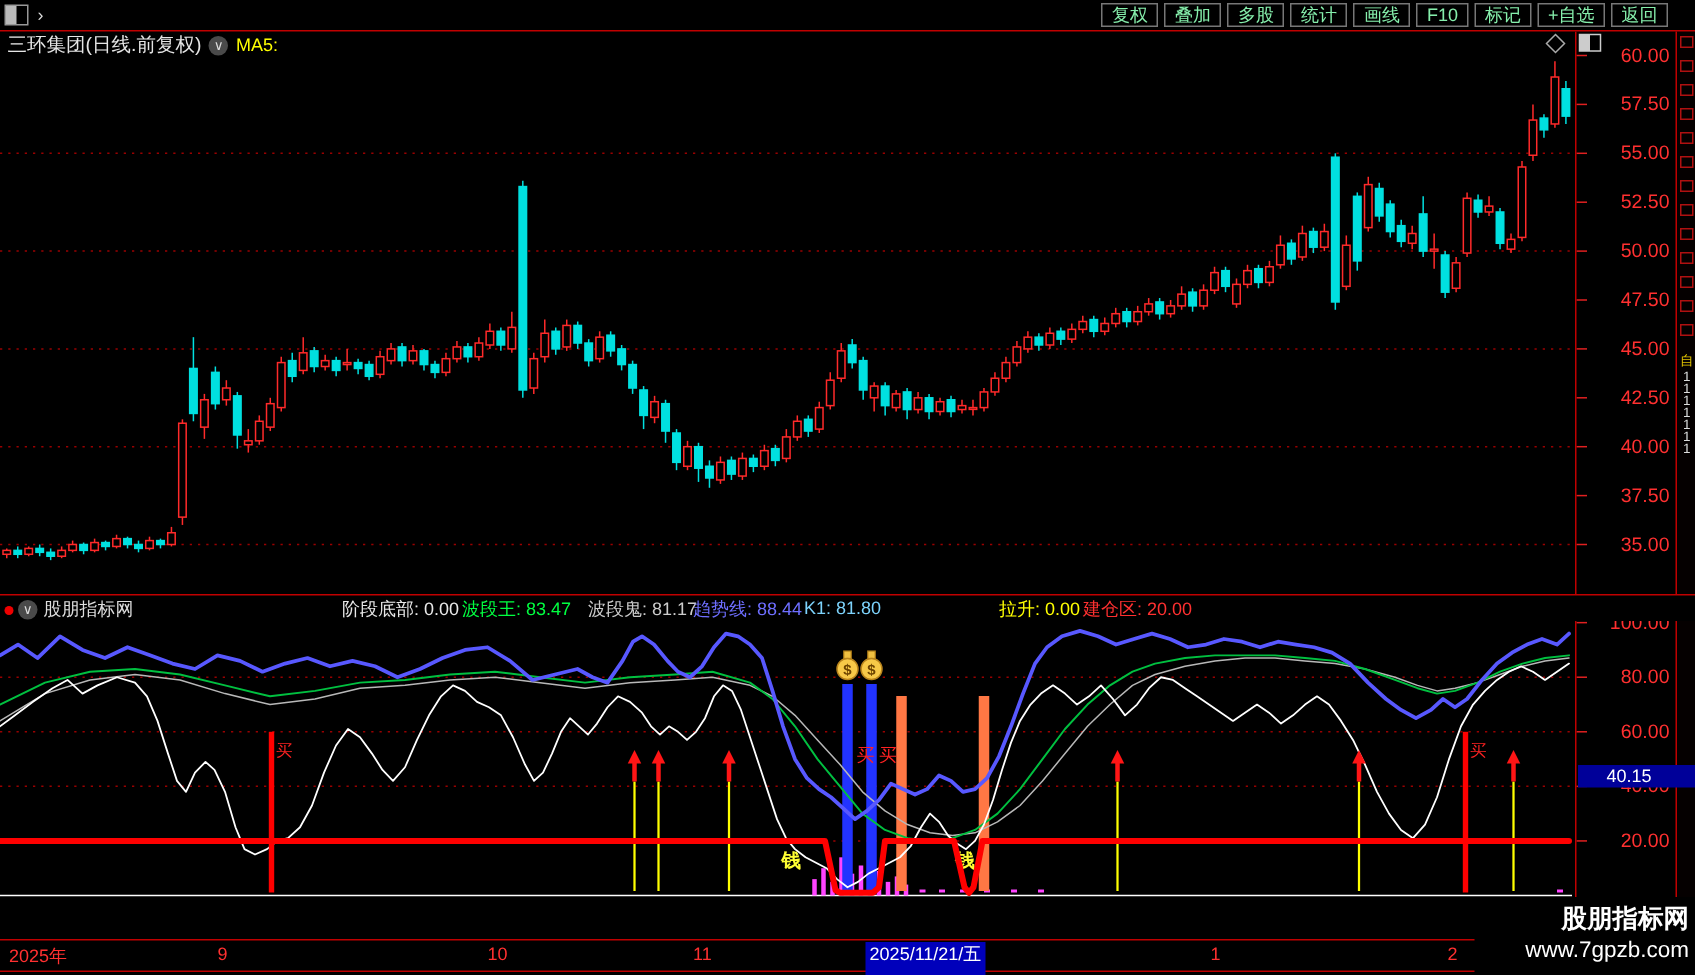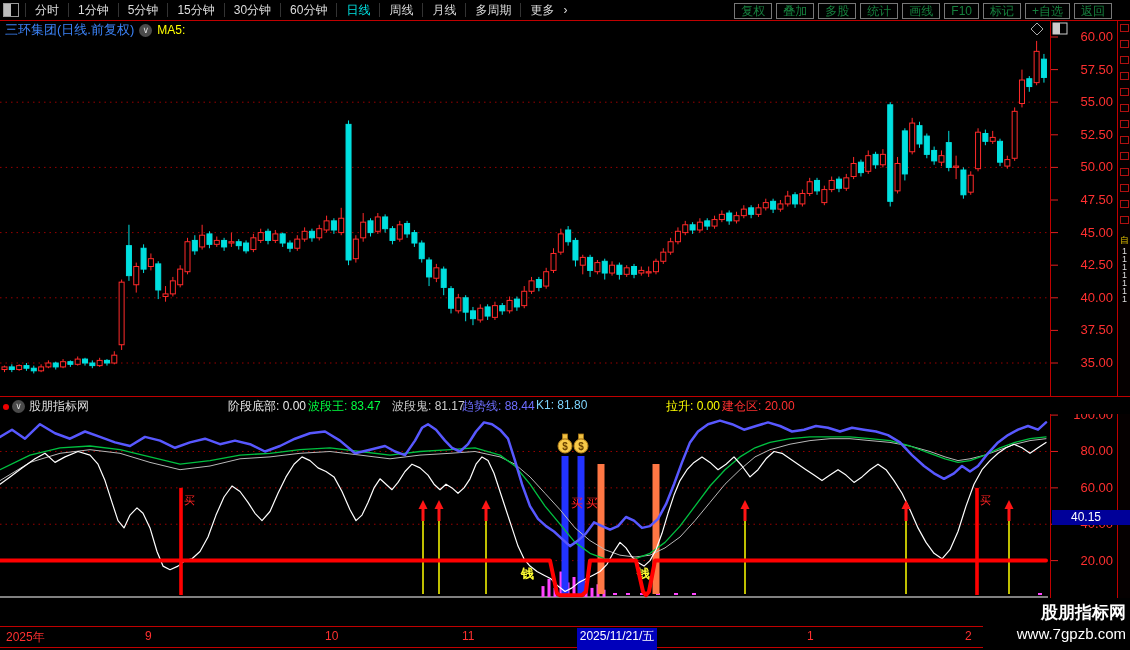--- a/index.html
+++ b/index.html
@@ -8,26 +8,26 @@
   
   #toolbar{position:absolute;left:0;top:0;width:1130px;height:20px;background:#000;
            border-bottom:1px solid #c00000;display:flex;align-items:center;z-index:5;}
   .tb-icon{width:14px;height:12px;border:1px solid #999;margin:0 6px 0 3px;position:relative;flex:0 0 auto;}
   .tb-icon::after{content:"";position:absolute;left:0;top:0;width:7px;height:12px;background:#bbb;}
   .tb-item{color:#ddd;font-size:12px;padding:0 9px;border-left:1px solid #333;line-height:19px;
            white-space:nowrap;cursor:default;}
   .tb-item.active{color:#00e0e0;}
   .tb-chev{color:#ddd;font-size:12px;padding:0 6px 0 0;}
   #tb-spacer{flex:1;}
-  .tb-btn{color:#15803d;font-size:12px;border:1px solid #777;padding:0px 6px;margin:0 2px;
+  .tb-btn{color:#86efac;font-size:12px;border:1px solid #777;padding:0px 6px;margin:0 2px;
           line-height:15px;white-space:nowrap;background:#000;}
   #tb-right-pad{width:16px;flex:0 0 auto;}
   
   #title-row{position:absolute;left:5px;top:23px;height:14px;display:flex;align-items:center;z-index:4;}
-  #stock-title{color:#3b82f6;font-size:13px;white-space:nowrap;}
+  #stock-title{color:#e5e5e5;font-size:13px;white-space:nowrap;}
   .chev-circle{width:13px;height:13px;border-radius:50%;background:#4a4a4a;color:#ddd;font-size:9px;
                text-align:center;line-height:12px;margin:0 5px;}
   #ma-label{color:#ffff00;font-size:12px;}
   
   #ind-header{position:absolute;left:0;top:396px;width:1130px;height:17px;background:#000;
               border-top:1px solid #c00000;z-index:5;}
   #ind-title-wrap{position:absolute;left:3px;top:1px;display:flex;align-items:center;}
   .red-dot{width:6px;height:6px;border-radius:50%;background:#e00;margin-right:3px;}
   #ind-name{color:#ddd;font-size:12px;}
   .ind-field{position:absolute;top:1px;font-size:12px;white-space:nowrap;}
@@ -55,21 +55,20 @@
   #chart-svg{position:absolute;left:0;top:0;z-index:2;}
   .borderline{position:absolute;background:#c00000;z-index:3;}
 </style>
 </head>
 <body>
 
 <div id="app">
 
   <div id="toolbar">
     <div class="tb-icon"></div>
-    <div id="tb-left"><span class="tb-item">分时</span><span class="tb-item">1分钟</span><span class="tb-item">5分钟</span><span class="tb-item">15分钟</span><span class="tb-item">30分钟</span><span class="tb-item">60分钟</span><span class="tb-item active">日线</span><span class="tb-item">周线</span><span class="tb-item">月线</span><span class="tb-item">多周期</span><span class="tb-item">更多</span></div>
     <span class="tb-chev">›</span>
     <div id="tb-spacer"></div>
     <div id="tb-right"><span class="tb-btn">复权</span><span class="tb-btn">叠加</span><span class="tb-btn">多股</span><span class="tb-btn">统计</span><span class="tb-btn">画线</span><span class="tb-btn">F10</span><span class="tb-btn">标记</span><span class="tb-btn">+自选</span><span class="tb-btn">返回</span></div>
     <div id="tb-right-pad"></div>
   </div>
 
   <div id="title-row">
     <span id="stock-title">三环集团(日线.前复权)</span>
     <span class="chev-circle">∨</span>
     <span id="ma-label">MA5:</span>

